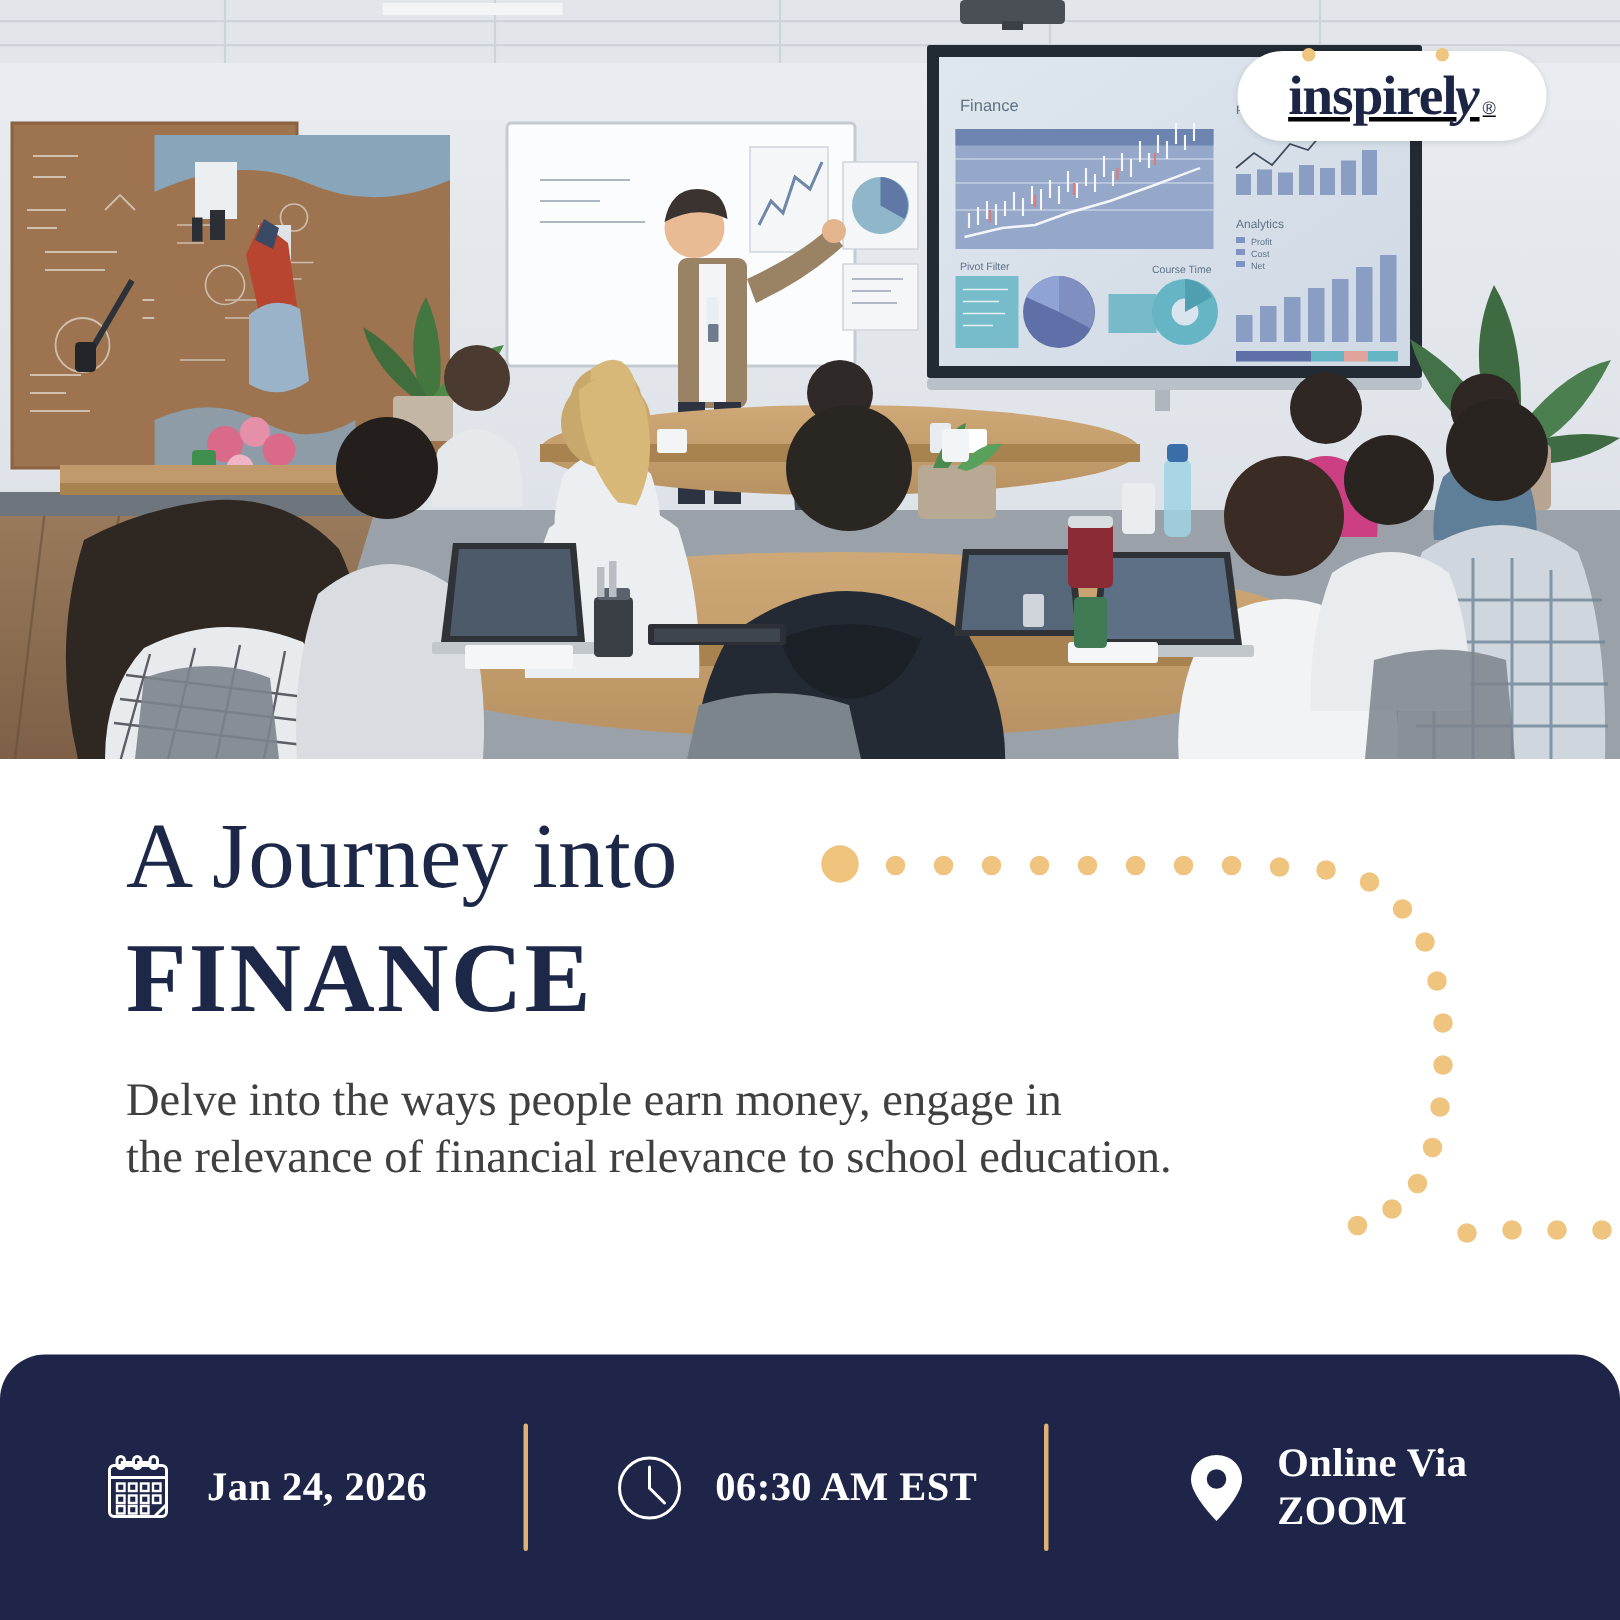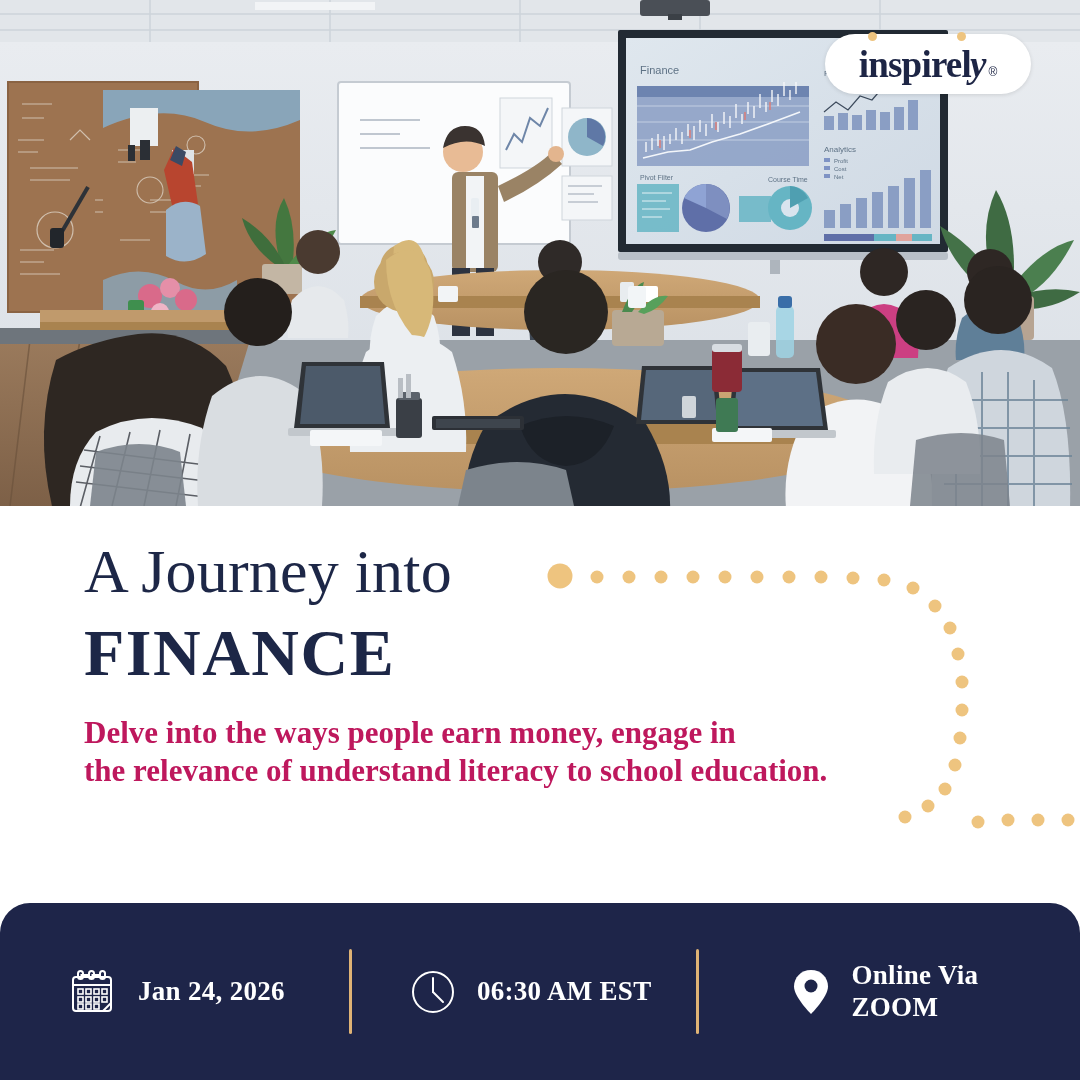--- a/index.html
+++ b/index.html
@@ -26,20 +26,21 @@
   .hero svg { display:block; width:1080px; height:506px; }
 
   
   .logo-pill {
     position:absolute; left:825px; top:34px;
     width:206px; height:60px;
     background:#ffffff;
     border-radius:32px;
     display:flex; align-items:center; justify-content:center;
     box-shadow:0 1px 4px rgba(0,0,0,.12);
+    text-decoration:underline;
   }
   .logo-wrap { position:relative; display:flex; align-items:baseline; }
   .logo-text {
     font-family:"Liberation Serif", serif;
     font-size:37px; font-weight:700;
     color:#1d2545; letter-spacing:-0.8px;
     line-height:1;
   }
   .logo-y {
     font-family:"Liberation Serif", serif;
@@ -69,22 +70,22 @@
   }
   .title-line2 {
     position:absolute; left:84px; top:114px;
     font-size:66px; font-weight:700;
     color:#1d2747; letter-spacing:1.5px;
     line-height:1;
   }
   .desc {
     position:absolute; left:84px; top:208px;
     width:800px;
-    font-size:31px; font-weight:700;
-    color:#be185d; line-height:1.24;
+    font-size:31px; font-weight:400;
+    color:#404040; line-height:1.24;
   }
   .desc span { display:block; }
 
   
   .dots { position:absolute; left:0; top:506px; width:1080px; height:397px; pointer-events:none; }
   .dots svg { display:block; }
 
   
   .footer {
     position:absolute; left:0; top:903px;
@@ -473,21 +474,21 @@
         <circle cx="1068" cy="314" r="6.5"></circle>
       </g>
     </svg>
   </div>
 
   <div class="content">
     <div class="title-line1">A Journey into</div>
     <div class="title-line2">FINANCE</div>
     <div class="desc">
       <span>Delve into the ways people earn money, engage in</span>
-      <span>the relevance of understand literacy to school education.</span>
+      <span>the relevance of financial relevance to school education.</span>
     </div>
   </div>
 
   <div class="footer">
 
     <div class="finfo f-date">
       <span class="ficon">
         <svg width="50" height="50" viewBox="0 0 50 50" xmlns="http://www.w3.org/2000/svg">
           <g fill="none" stroke="#ffffff" stroke-width="2">
             <rect x="6" y="10" width="38" height="34" rx="3"></rect>

